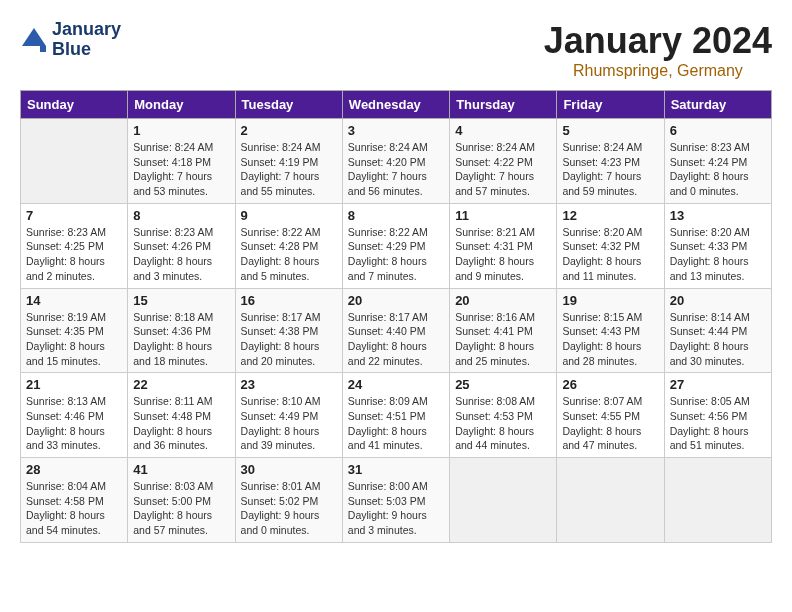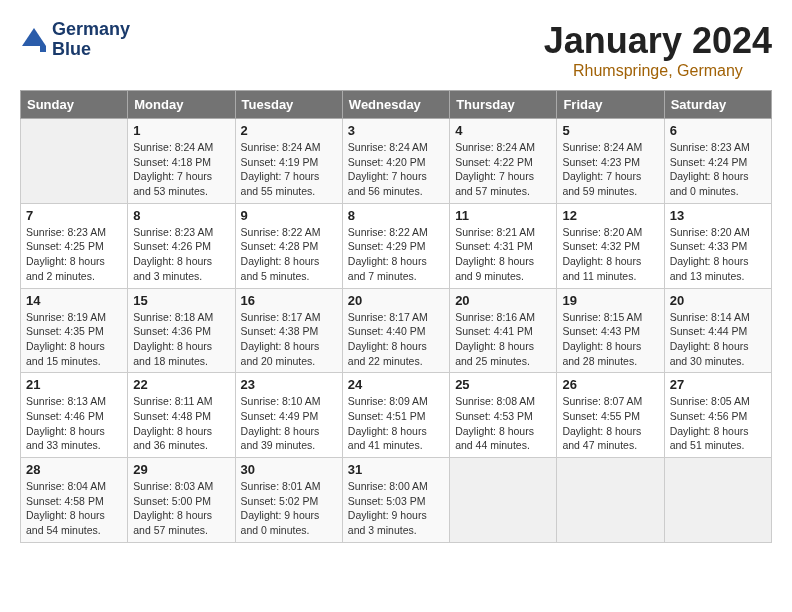--- a/index.html
+++ b/index.html
@@ -44,21 +44,21 @@
     }
     .location-title {
       font-size: 16px;
       color: #a16207;
     }
     table {
       width: 100%;
       border-collapse: collapse;
     }
     thead tr th {
-      background: #737373;
+      background: #4c1d95;
       color: #fff;
       font-size: 13px;
       font-weight: bold;
       padding: 6px 6px;
       text-align: left;
       border: 1px solid #aaa;
     }
     tbody tr td {
       border: 1px solid #ccc;
       vertical-align: top;
@@ -89,21 +89,21 @@
 </head>
 <body>
 
 <div class="header-area">
   <div class="logo">
     <svg class="logo-icon" viewBox="0 0 28 28">
       <polygon points="14,2 26,20 2,20" fill="#2a5caa"></polygon>
       <polygon points="20,20 26,20 26,26 20,26" fill="#2a5caa"></polygon>
     </svg>
     <div class="logo-text">
-      <span>Germany</span>
+      <span>January</span>
       <span>Blue</span>
     </div>
   </div>
   <div class="title-area">
     <div class="month-title">January 2024</div>
     <div class="location-title">Rhumspringe, Germany</div>
   </div>
 </div>
 
 <table>
@@ -235,21 +235,21 @@
           <span class="day-number">27</span>
           <div class="day-info">Sunrise: 8:05 AM<br>Sunset: 4:56 PM<br>Daylight: 8 hours and 51 minutes.</div>
         </td>
       </tr>
       <tr>
         <td>
           <span class="day-number">28</span>
           <div class="day-info">Sunrise: 8:04 AM<br>Sunset: 4:58 PM<br>Daylight: 8 hours and 54 minutes.</div>
         </td>
         <td>
-          <span class="day-number">29</span>
+          <span class="day-number">41</span>
           <div class="day-info">Sunrise: 8:03 AM<br>Sunset: 5:00 PM<br>Daylight: 8 hours and 57 minutes.</div>
         </td>
         <td>
           <span class="day-number">30</span>
           <div class="day-info">Sunrise: 8:01 AM<br>Sunset: 5:02 PM<br>Daylight: 9 hours and 0 minutes.</div>
         </td>
         <td>
           <span class="day-number">31</span>
           <div class="day-info">Sunrise: 8:00 AM<br>Sunset: 5:03 PM<br>Daylight: 9 hours and 3 minutes.</div>
         </td>

